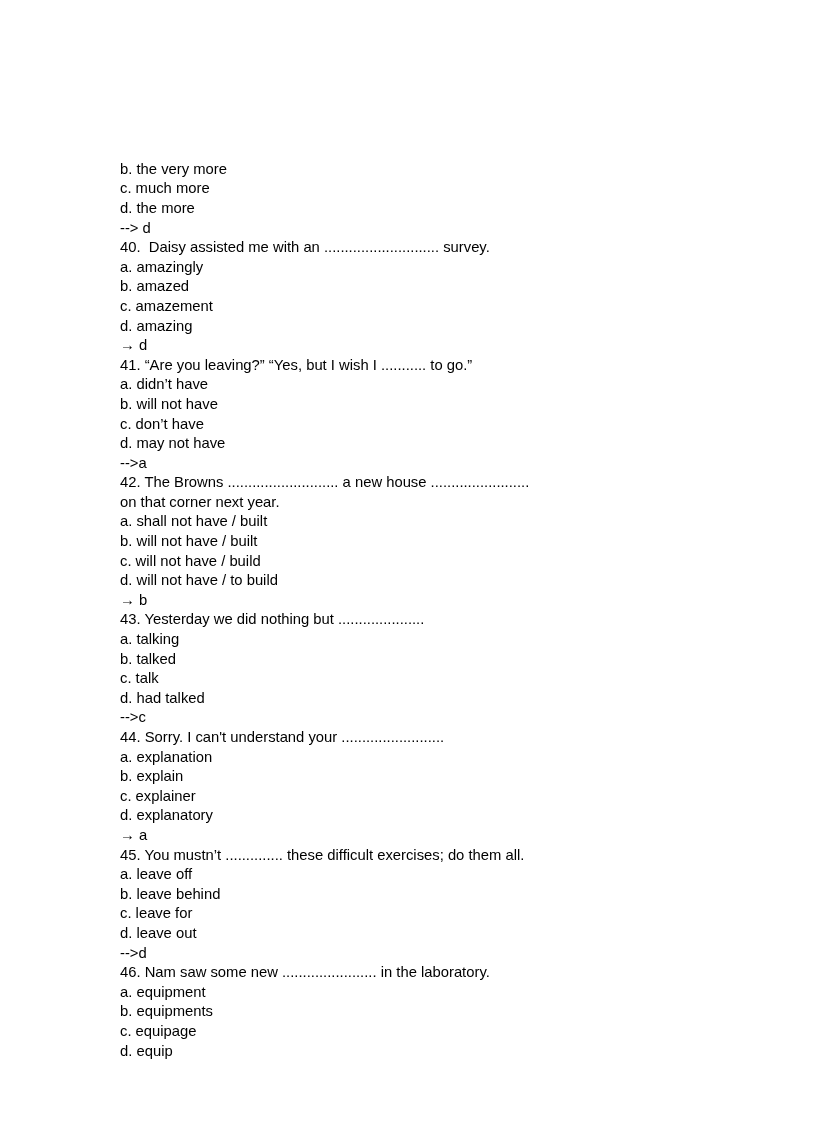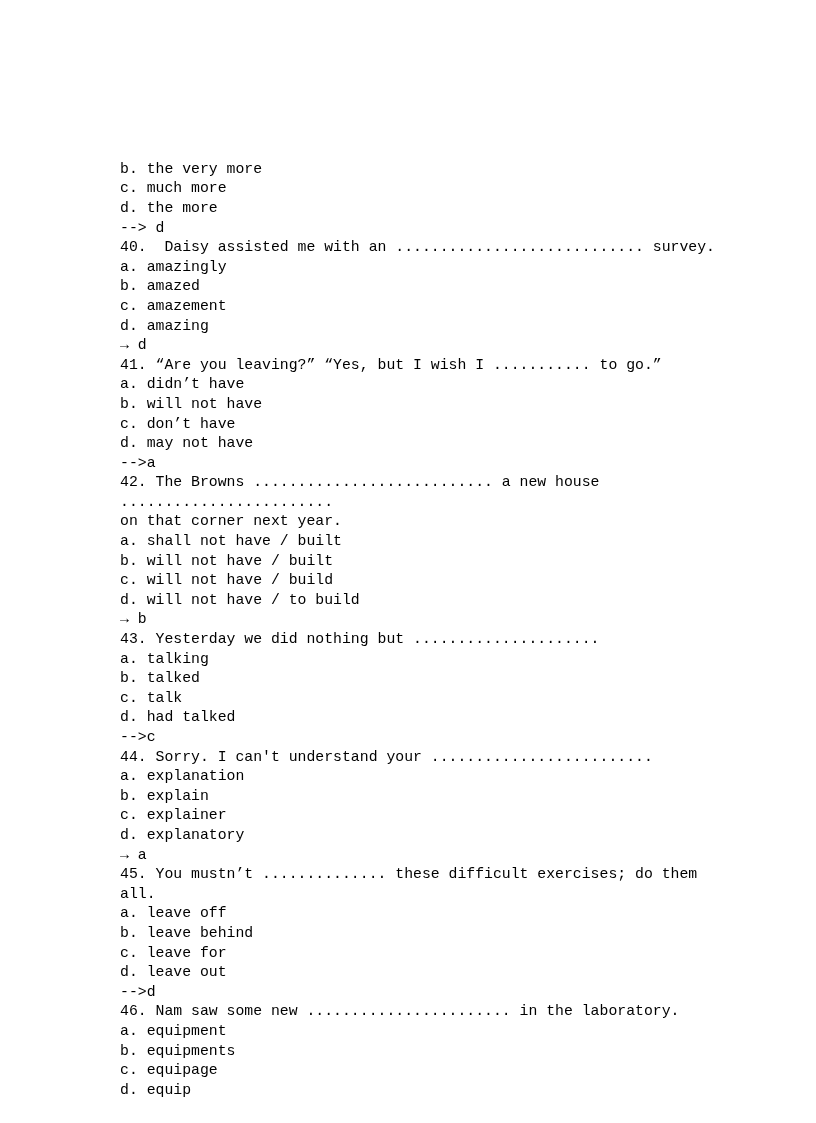--- a/index.html
+++ b/index.html
@@ -26,21 +26,20 @@
     left: 120px;
     top: 101px;
     right: 96px;
     color: #000000;
     font-size: 14.8px;
     line-height: 19.6px;
     white-space: pre-wrap;
   }
   .line {
     min-height: 19.6px;
-    font-family: Liberation Mono, monospace;
   }
 </style>
 </head>
 <body>
 
 <div class="page">
   <div class="content">
     
   <div class="line">b. the very more</div><div class="line">c. much more</div><div class="line">d. the more</div><div class="line">--&gt; d</div><div class="line">40.  Daisy assisted me with an ............................ survey.</div><div class="line">a. amazingly</div><div class="line">b. amazed</div><div class="line">c. amazement</div><div class="line">d. amazing</div><div class="line">→ d</div><div class="line">41. “Are you leaving?” “Yes, but I wish I ........... to go.”</div><div class="line">a. didn’t have</div><div class="line">b. will not have</div><div class="line">c. don’t have</div><div class="line">d. may not have</div><div class="line">--&gt;a</div><div class="line">42. The Browns ........................... a new house ........................</div><div class="line">on that corner next year.</div><div class="line">a. shall not have / built</div><div class="line">b. will not have / built</div><div class="line">c. will not have / build</div><div class="line">d. will not have / to build</div><div class="line">→ b</div><div class="line">43. Yesterday we did nothing but .....................</div><div class="line">a. talking</div><div class="line">b. talked</div><div class="line">c. talk</div><div class="line">d. had talked</div><div class="line">--&gt;c</div><div class="line">44. Sorry. I can't understand your .........................</div><div class="line">a. explanation</div><div class="line">b. explain</div><div class="line">c. explainer</div><div class="line">d. explanatory</div><div class="line">→ a</div><div class="line">45. You mustn’t .............. these difficult exercises; do them all.</div><div class="line">a. leave off</div><div class="line">b. leave behind</div><div class="line">c. leave for</div><div class="line">d. leave out</div><div class="line">--&gt;d</div><div class="line">46. Nam saw some new ....................... in the laboratory.</div><div class="line">a. equipment</div><div class="line">b. equipments</div><div class="line">c. equipage</div><div class="line">d. equip</div></div>
 </div>

